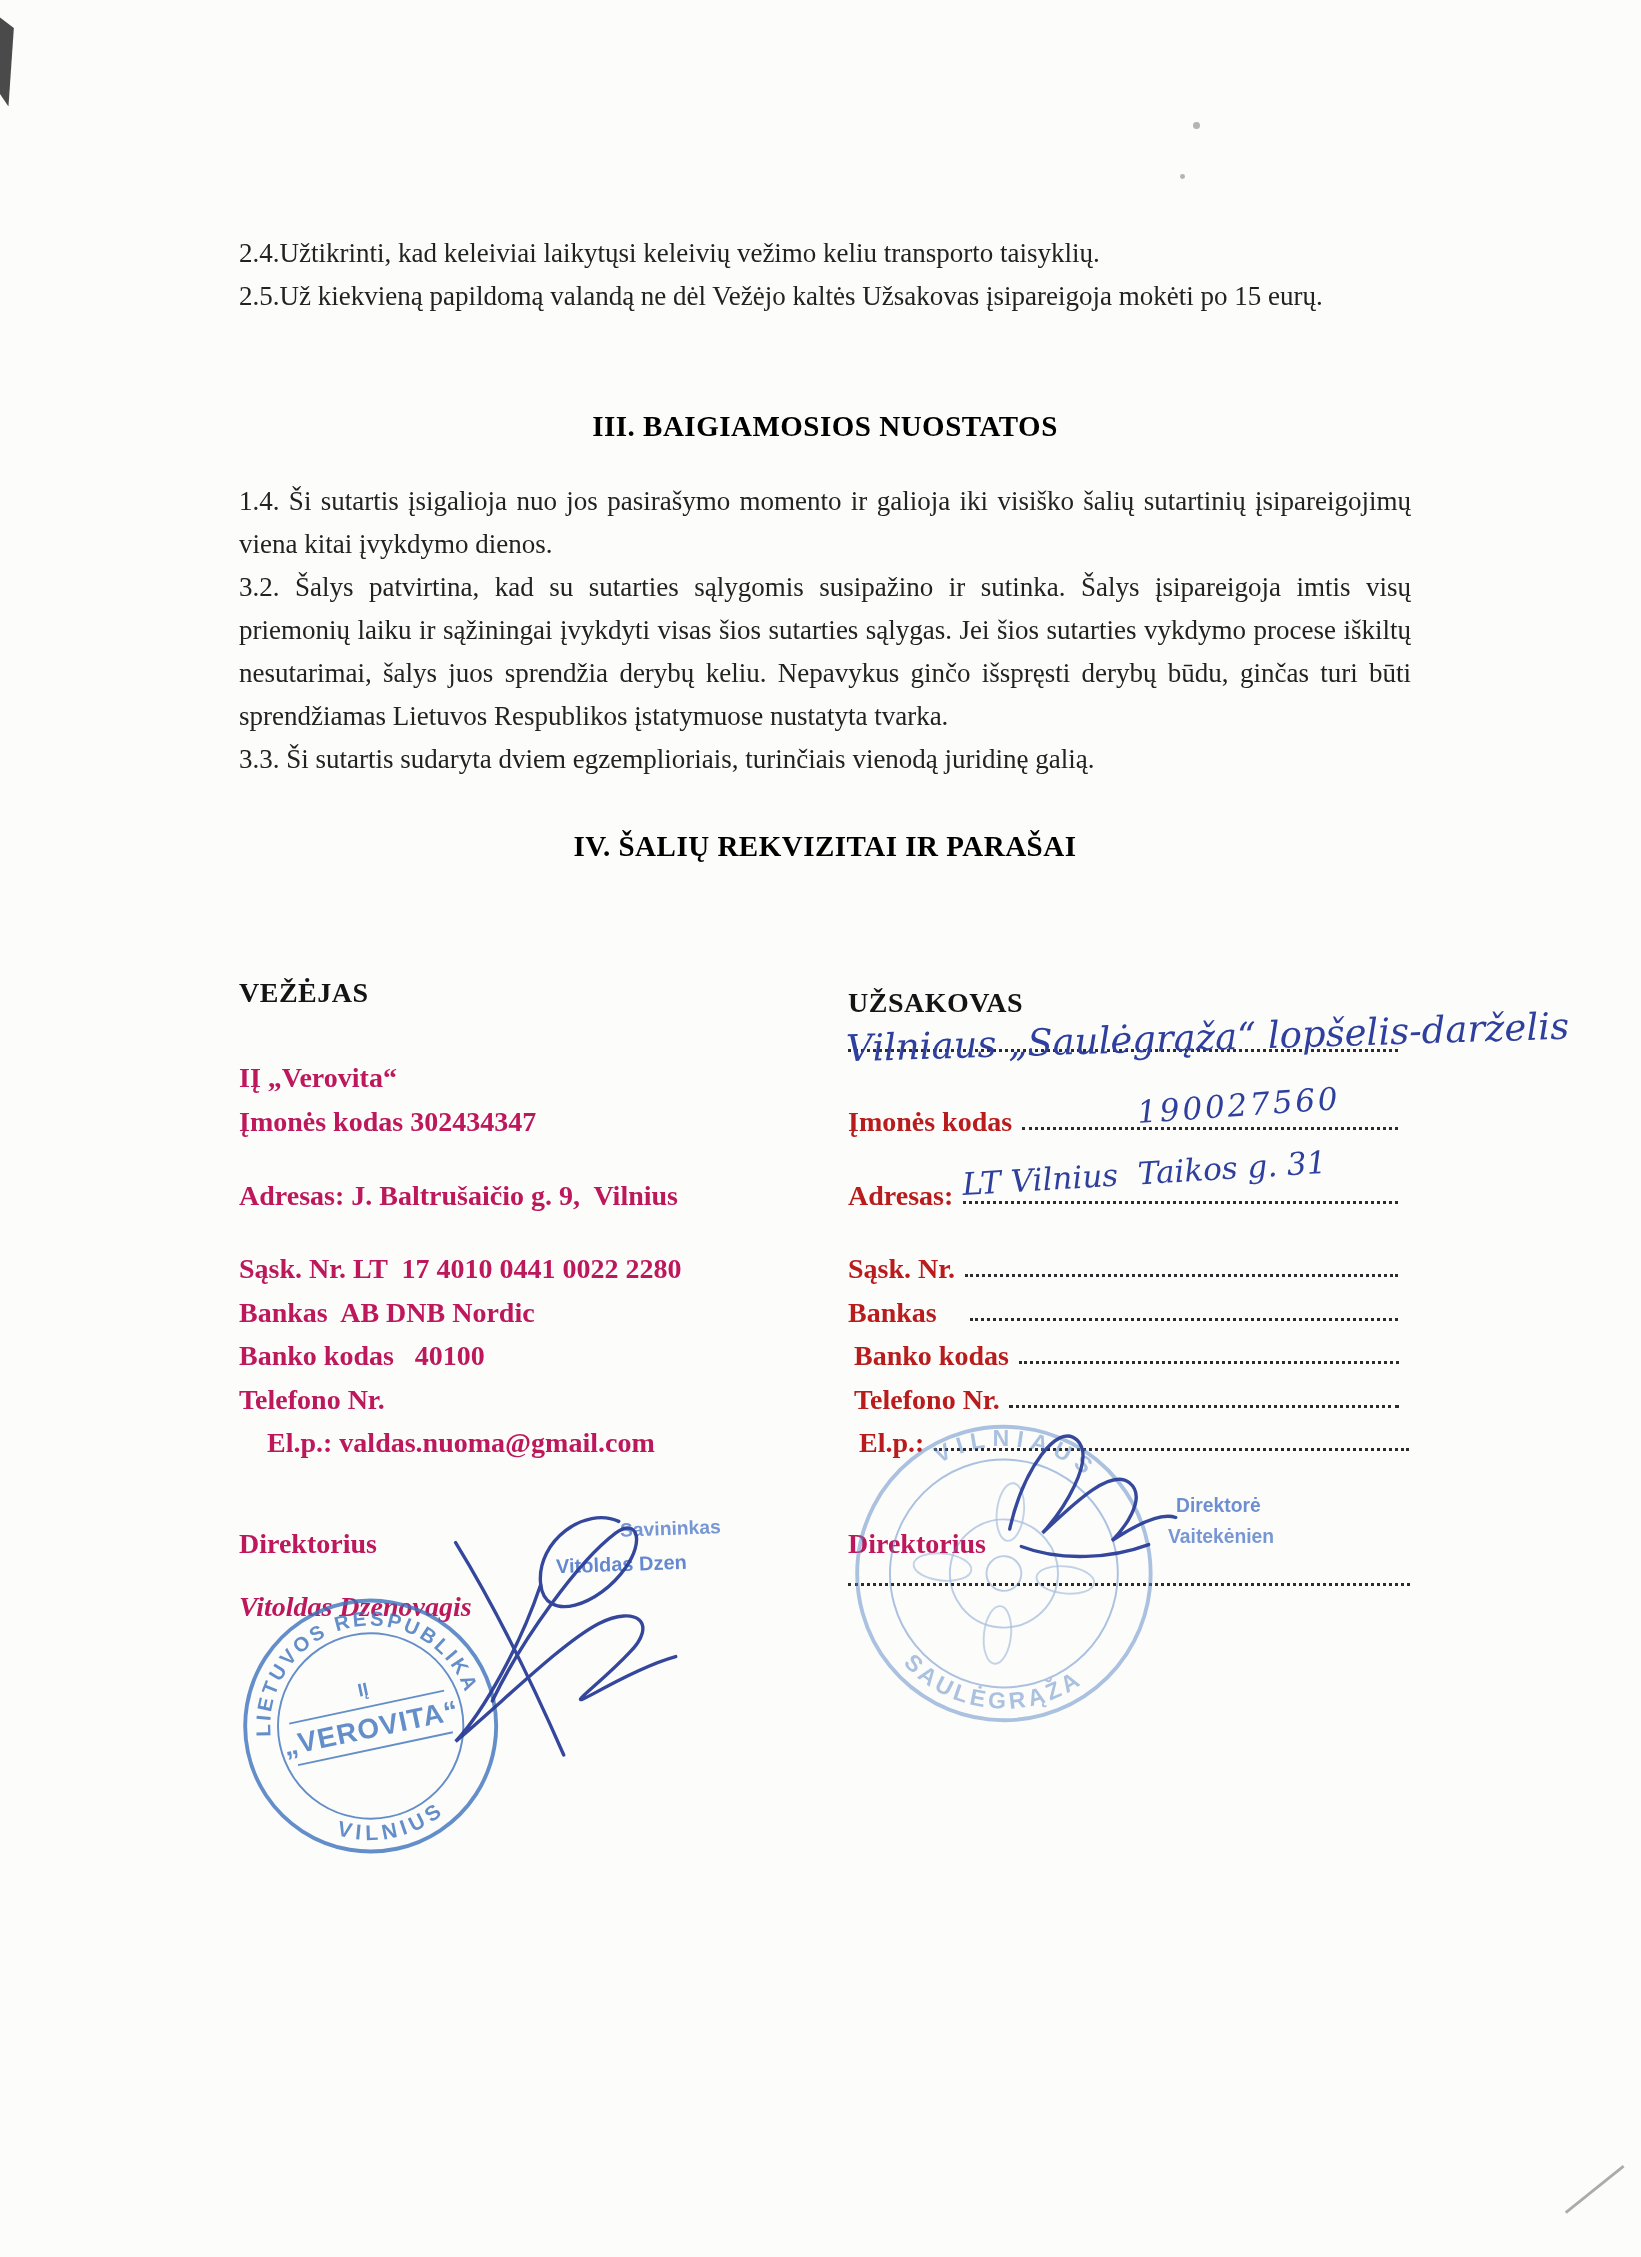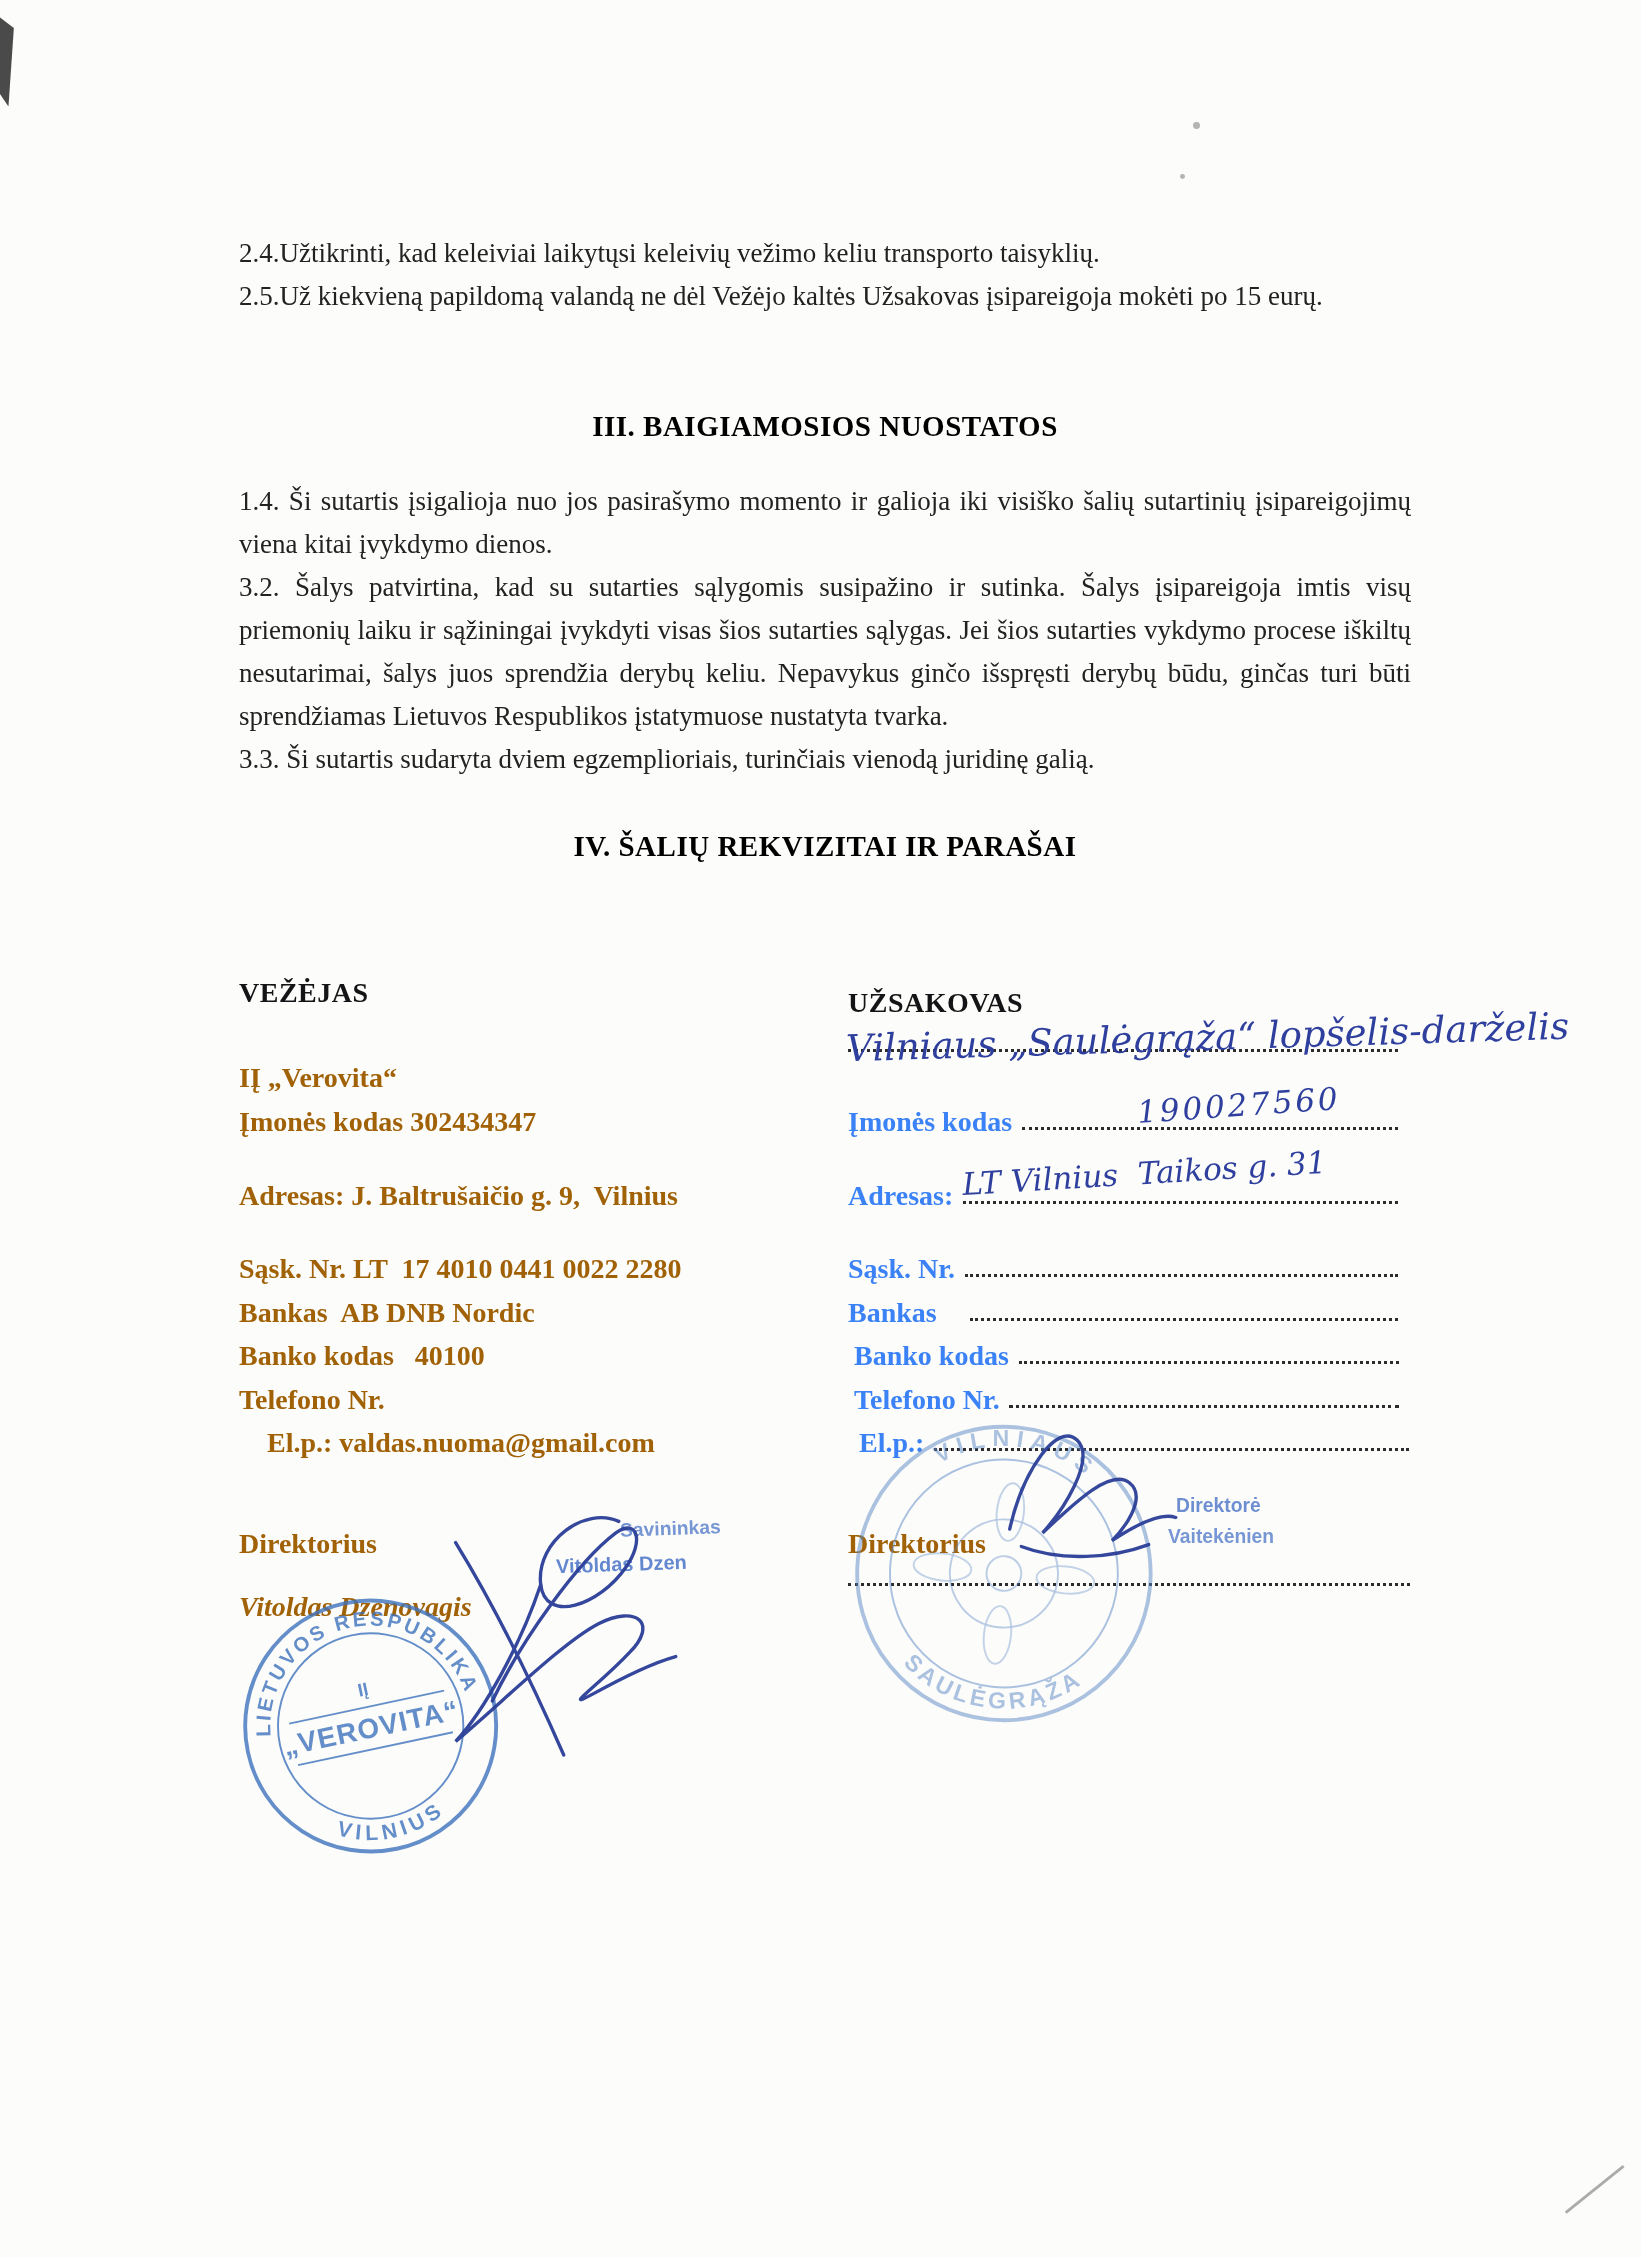--- a/index.html
+++ b/index.html
@@ -21,29 +21,29 @@
   }
   .para p { margin:0; }
   .hang { padding-left:62px; text-indent:-62px; }
   .heading {
     position:absolute; left:239px; width:1172px;
     text-align:center; font-weight:bold; font-size:29px;
     letter-spacing:0.5px; color:#000000;
   }
   .line {
     position:absolute; font-weight:bold; font-size:28px;
-    white-space:pre; color:#a16207;
+    white-space:pre; color:#be185d;
   }
   .coltitle {
     position:absolute; font-weight:bold; font-size:28px;
     letter-spacing:0.5px; color:#141416; white-space:pre;
   }
   .dotline {
     position:absolute; display:flex; align-items:flex-end;
-    font-weight:bold; font-size:28px; white-space:pre; color:#3b82f6;
+    font-weight:bold; font-size:28px; white-space:pre; color:#b91c1c;
   }
   .dotline .label { flex:0 0 auto; }
   .dots {
     flex:1 1 auto; height:3.9px;
     border-bottom:3.9px dotted #2c2c2e;
     margin:0 0 7.7px 9.7px;
   }
   .dots-only { margin-left:0; }
   .hand {
     position:absolute; font-family:"DejaVu Serif", serif;

